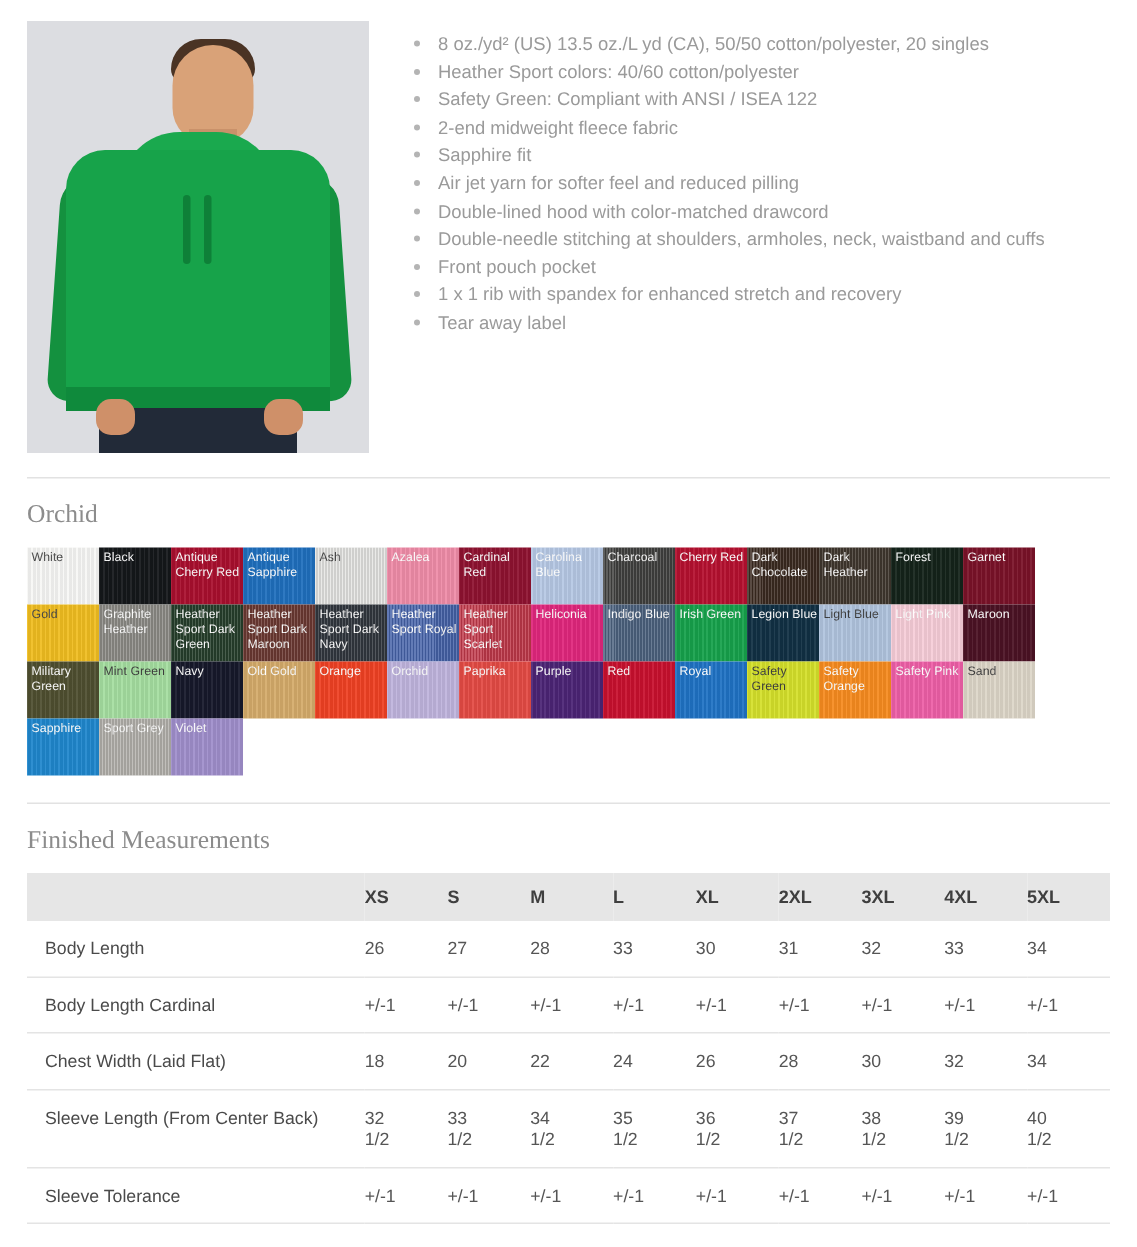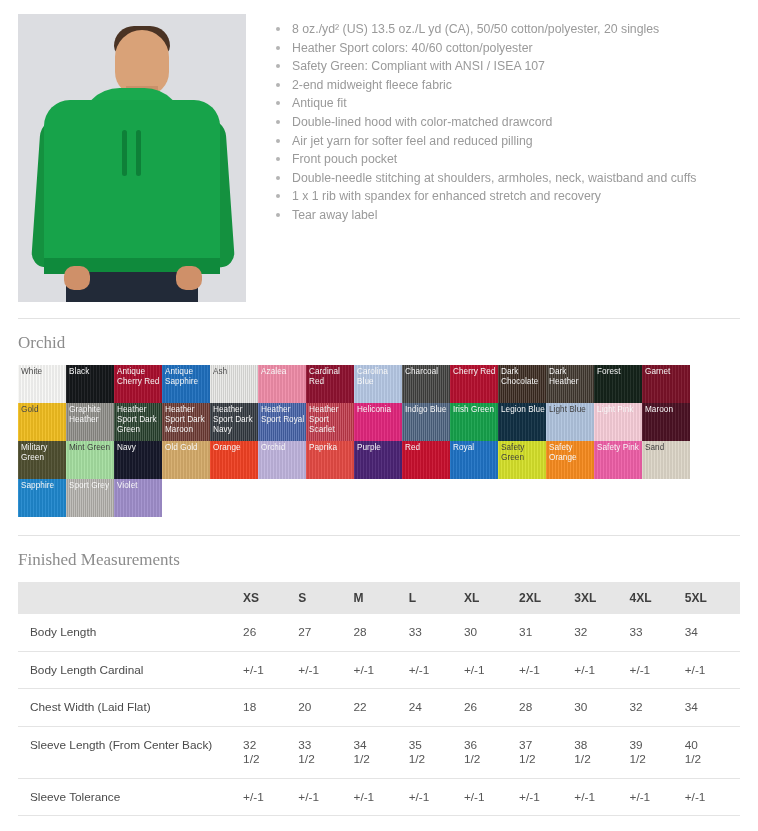--- a/index.html
+++ b/index.html
@@ -187,27 +187,27 @@
       <div class="ph-waist"></div>
       <div class="ph-pants"></div>
       <div class="ph-hand-l"></div>
       <div class="ph-hand-r"></div>
     </div>
 
     <div class="features">
       <ul id="feature-list">
           <li>8 oz./yd² (US) 13.5 oz./L yd (CA), 50/50 cotton/polyester, 20 singles</li>
           <li>Heather Sport colors: 40/60 cotton/polyester</li>
-          <li>Safety Green: Compliant with ANSI / ISEA 107</li>
+          <li>Safety Green: Compliant with ANSI / ISEA 122</li>
           <li>2-end midweight fleece fabric</li>
-          <li>Antique fit</li>
+          <li>Sapphire fit</li>
+          <li>Air jet yarn for softer feel and reduced pilling</li>
           <li>Double-lined hood with color-matched drawcord</li>
-          <li>Air jet yarn for softer feel and reduced pilling</li>
+          <li>Double-needle stitching at shoulders, armholes, neck, waistband and cuffs</li>
           <li>Front pouch pocket</li>
-          <li>Double-needle stitching at shoulders, armholes, neck, waistband and cuffs</li>
           <li>1 x 1 rib with spandex for enhanced stretch and recovery</li>
           <li>Tear away label</li>
         </ul>
     </div>
   </div>
 
   <div class="rule rule-top"></div>
 
   <h2 class="section-title">Orchid</h2>
   <div class="swatch-wrap">

